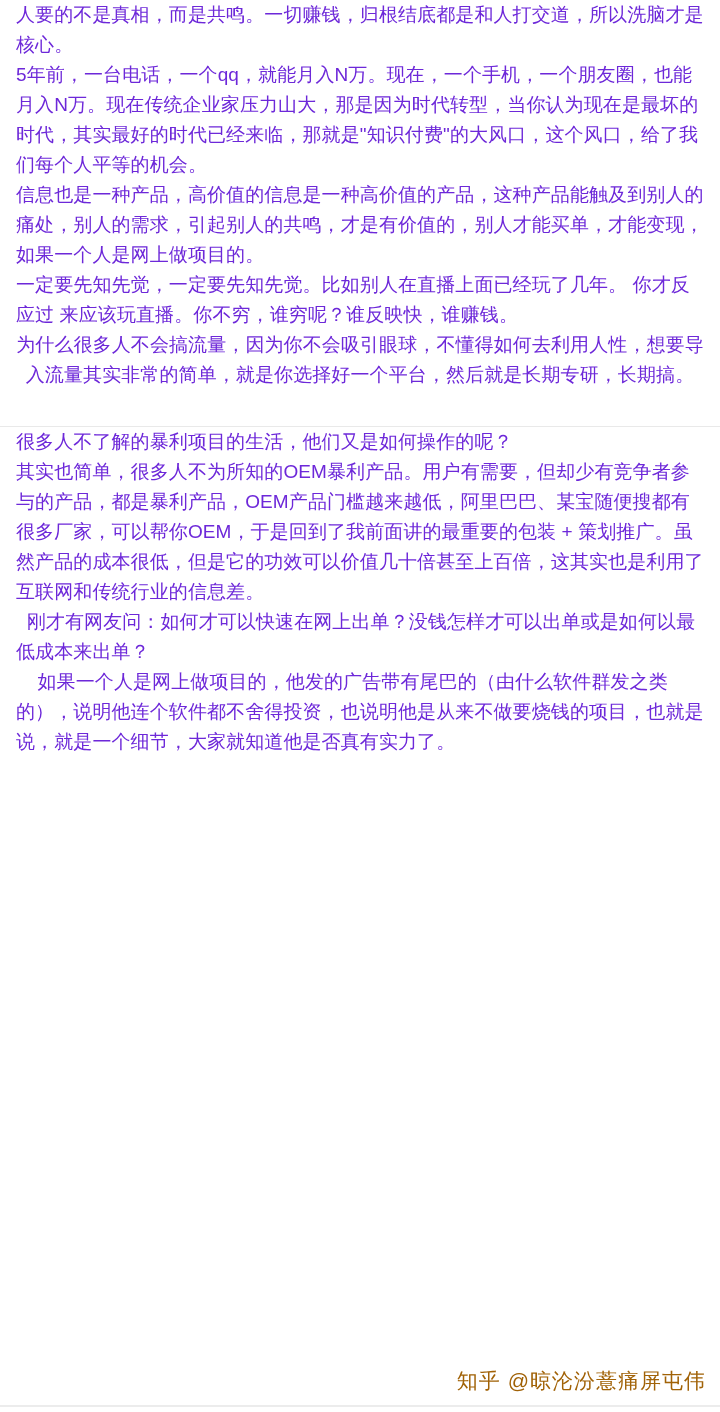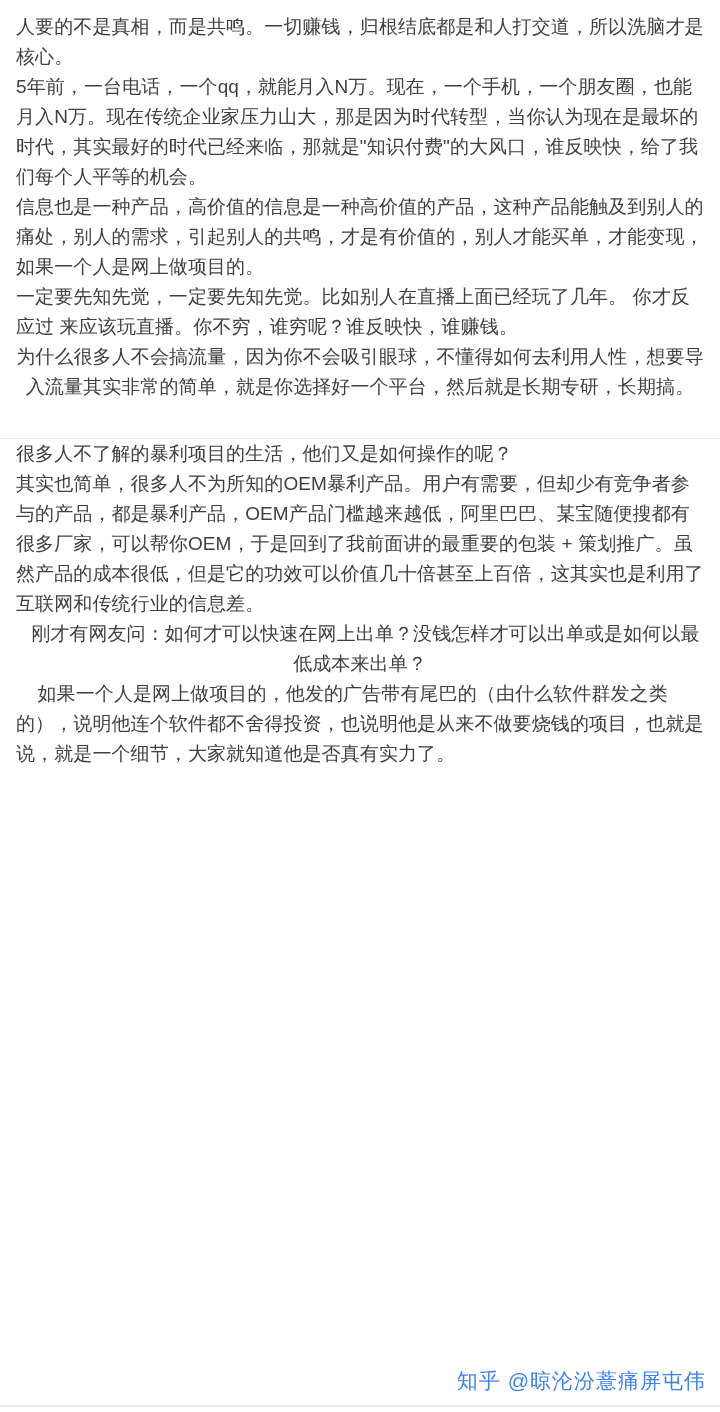--- a/index.html
+++ b/index.html
@@ -8,22 +8,22 @@
     background: #ffffff;
   }
   body {
     width: 720px;
     height: 1412px;
     position: relative;
     overflow: hidden;
     font-family: "Liberation Sans", "DejaVu Sans", sans-serif;
   }
   .article {
-    padding: 12px 16px;
-    color: #404040;
+    padding: 0 16px;
+    color: #6d28d9;
     font-size: 19px;
     line-height: 30px;
     letter-spacing: 0.1px;
   }
   .article p {
     margin: 0;
     white-space: pre-wrap;
     word-break: break-all;
   }
   
@@ -35,48 +35,48 @@
   .p6  { margin-top: 28px; text-align: center; }
   .section-divider {
     border: none;
     height: 1px;
     background: #e9e9e9;
     margin: 36px -16px 0 -16px;
   }
   .p7  { margin-top: 48px; }
   .p8  { margin-top: 35px; }
   .p9  { margin-top: 33px; }
-  .q1  { margin-top: 55px; text-align: center; }
+  .q1  { margin-top: 55px; }
   .q2  { margin-top: 5px; }
   .q3  { margin-top: 2px; }
   .watermark {
     position: absolute;
     top: 1366px;
     right: 14px;
-    color: #3b82f6;
+    color: #a16207;
     font-size: 21px;
     line-height: 30px;
     letter-spacing: 1px;
     white-space: nowrap;
   }
   .bottom-edge-divider {
     position: absolute;
     top: 1405px;
     left: 0;
     width: 720px;
     height: 2px;
     background: #ececec;
   }
 </style>
 </head>
 <body>
 
 <div class="article">
   <p class="p1">人要的不是真相，而是共鸣。一切赚钱，归根结底都是和人打交道，所以洗脑才是核心。</p>
-  <p class="p2">5年前，一台电话，一个qq，就能月入N万。现在，一个手机，一个朋友圈，也能月入N万。现在传统企业家压力山大，那是因为时代转型，当你认为现在是最坏的时代，其实最好的时代已经来临，那就是"知识付费"的大风口，谁反映快，给了我们每个人平等的机会。</p>
+  <p class="p2">5年前，一台电话，一个qq，就能月入N万。现在，一个手机，一个朋友圈，也能月入N万。现在传统企业家压力山大，那是因为时代转型，当你认为现在是最坏的时代，其实最好的时代已经来临，那就是"知识付费"的大风口，这个风口，给了我们每个人平等的机会。</p>
   <p class="p3">信息也是一种产品，高价值的信息是一种高价值的产品，这种产品能触及到别人的痛处，别人的需求，引起别人的共鸣，才是有价值的，别人才能买单，才能变现，如果一个人是网上做项目的。</p>
   <p class="p5">一定要先知先觉，一定要先知先觉。比如别人在直播上面已经玩了几年。 你才反应过 来应该玩直播。你不穷，谁穷呢？谁反映快，谁赚钱。</p>
   <p class="p6">为什么很多人不会搞流量，因为你不会吸引眼球，不懂得如何去利用人性，想要导入流量其实非常的简单，就是你选择好一个平台，然后就是长期专研，长期搞。</p>
 
   <hr class="section-divider">
 
   <p class="p7">很多人不了解的暴利项目的生活，他们又是如何操作的呢？</p>
   <p class="p8">其实也简单，很多人不为所知的OEM暴利产品。用户有需要，但却少有竞争者参与的产品，都是暴利产品，OEM产品门槛越来越低，阿里巴巴、某宝随便搜都有很多厂家，可以帮你OEM，于是回到了我前面讲的最重要的包装 + 策划推广。虽然产品的成本很低，但是它的功效可以价值几十倍甚至上百倍，这其实也是利用了互联网和传统行业的信息差。</p>
 
   <p class="q1">  刚才有网友问：如何才可以快速在网上出单？没钱怎样才可以出单或是如何以最低成本来出单？</p>

